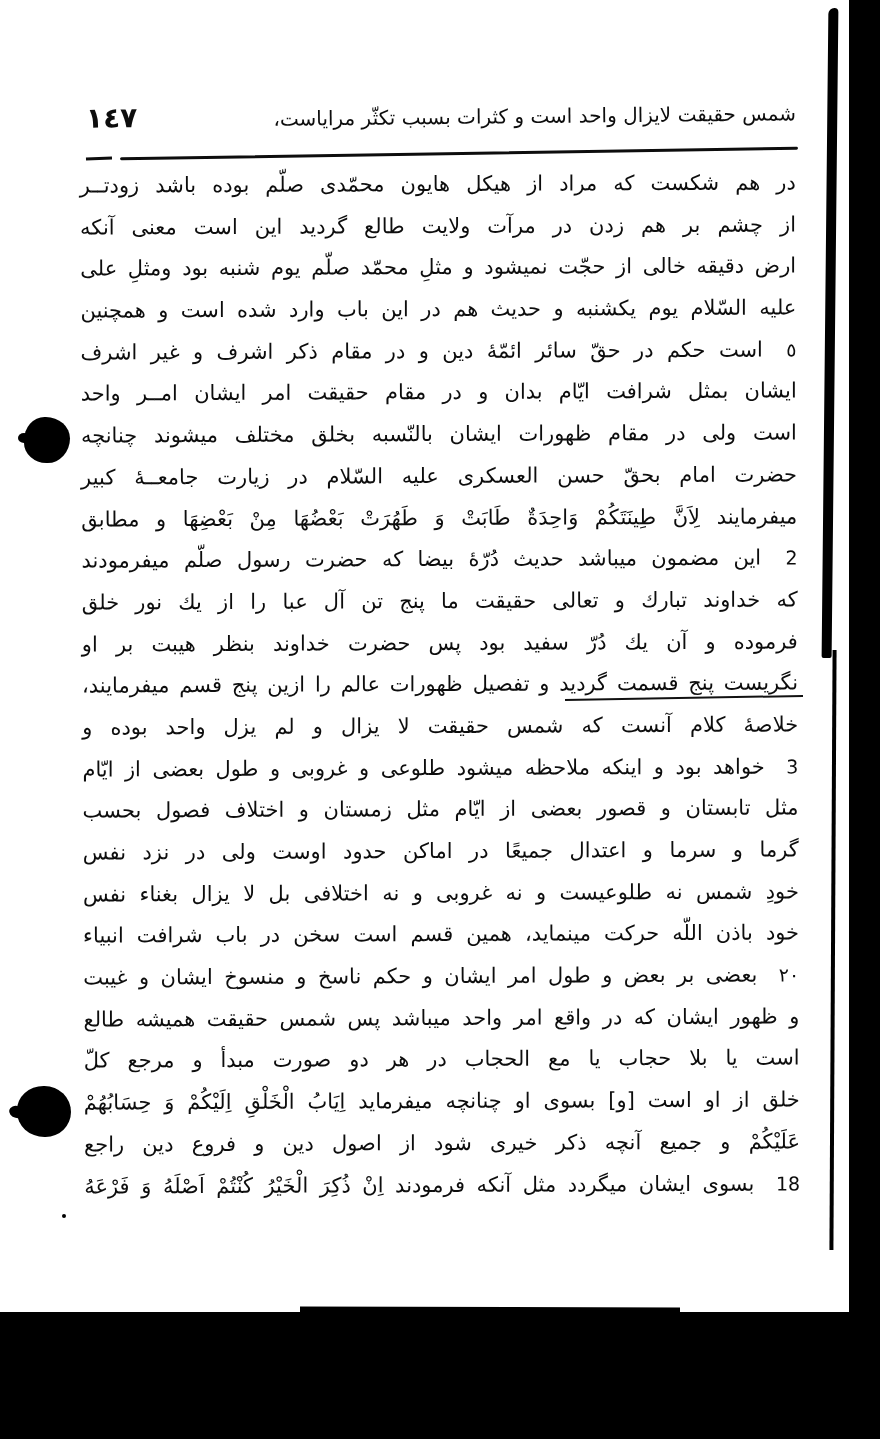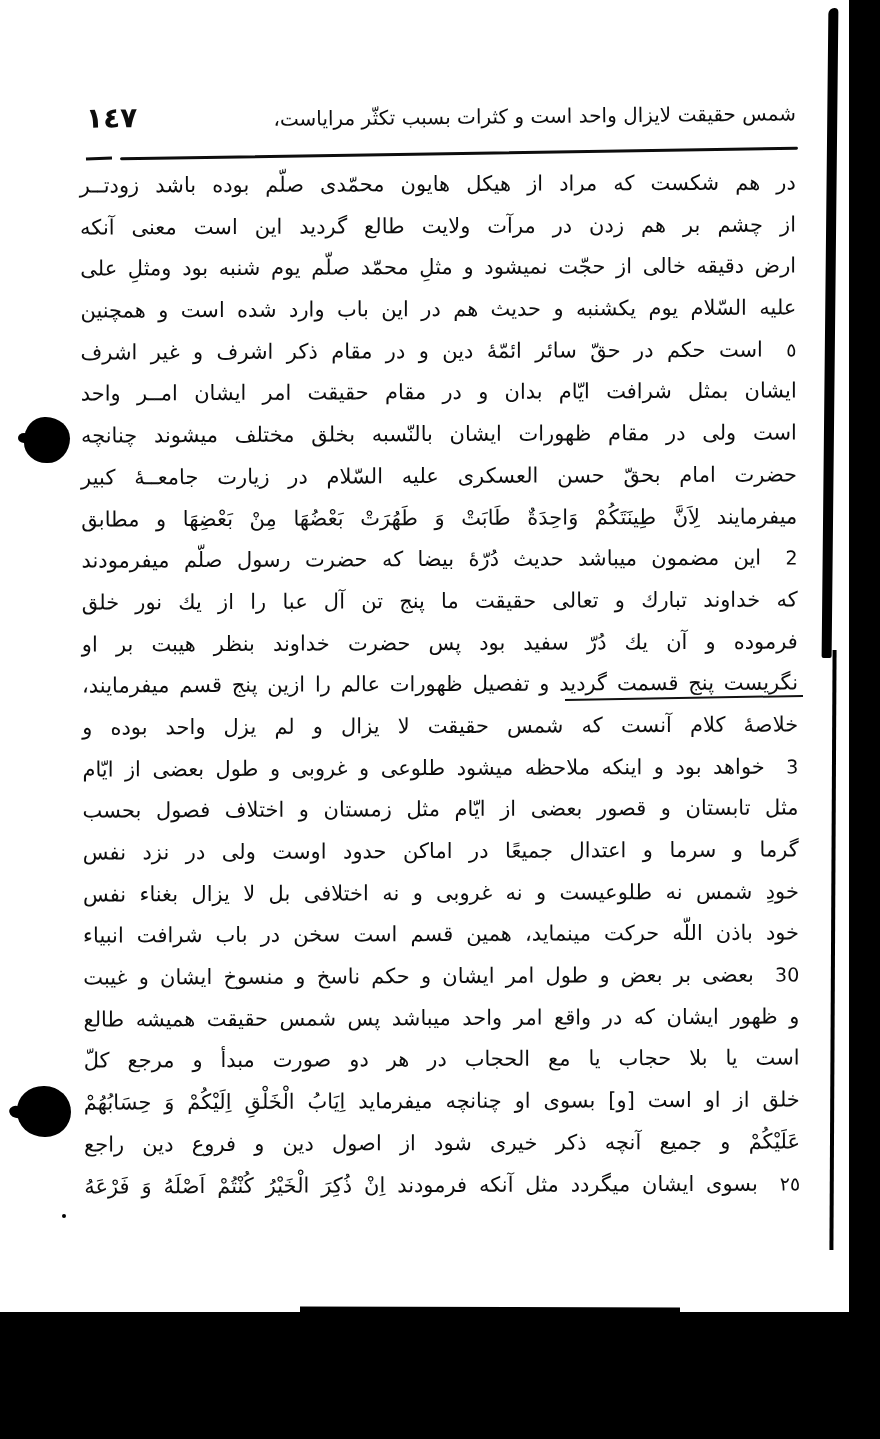--- a/index.html
+++ b/index.html
@@ -209,21 +209,21 @@
         <span class="line-number"></span>
         <span class="line-text">خودِ شمس نه طلوعيست و نه غروبى و نه اختلافى بل لا يزال بغناء نفس</span>
       </div>
 
       <div class="text-line">
         <span class="line-number"></span>
         <span class="line-text">خود باذن اللّه حركت مينمايد، همين قسم است سخن در باب شرافت انبياء</span>
       </div>
 
       <div class="text-line">
-        <span class="line-number">30</span>
+        <span class="line-number">٢٠</span>
         <span class="line-text">بعضى بر بعض و طول امر ايشان و حكم ناسخ و منسوخ ايشان و غيبت</span>
       </div>
 
       <div class="text-line">
         <span class="line-number"></span>
         <span class="line-text">و ظهور ايشان كه در واقع امر واحد ميباشد پس شمس حقيقت هميشه طالع</span>
       </div>
 
       <div class="text-line">
         <span class="line-number"></span>
@@ -234,21 +234,21 @@
         <span class="line-number"></span>
         <span class="line-text">خلق از او است [و] بسوى او چنانچه ميفرمايد اِيَابُ الْخَلْقِ اِلَيْكُمْ وَ حِسَابُهُمْ</span>
       </div>
 
       <div class="text-line">
         <span class="line-number"></span>
         <span class="line-text">عَلَيْكُمْ و جميع آنچه ذكر خيرى شود از اصول دين و فروع دين راجع</span>
       </div>
 
       <div class="text-line">
-        <span class="line-number">٢٥</span>
+        <span class="line-number">18</span>
         <span class="line-text">بسوى ايشان ميگردد مثل آنكه فرمودند اِنْ ذُكِرَ الْخَيْرُ كُنْتُمْ اَصْلَهُ وَ فَرْعَهُ</span>
       </div>
     </div>
 
   <div class="emphasis-underline"></div>
 
   <div class="ink-blob-1"></div>
   <div class="ink-blob-2"></div>
   <div class="ink-speck"></div>
   <div class="spine-band"></div>

